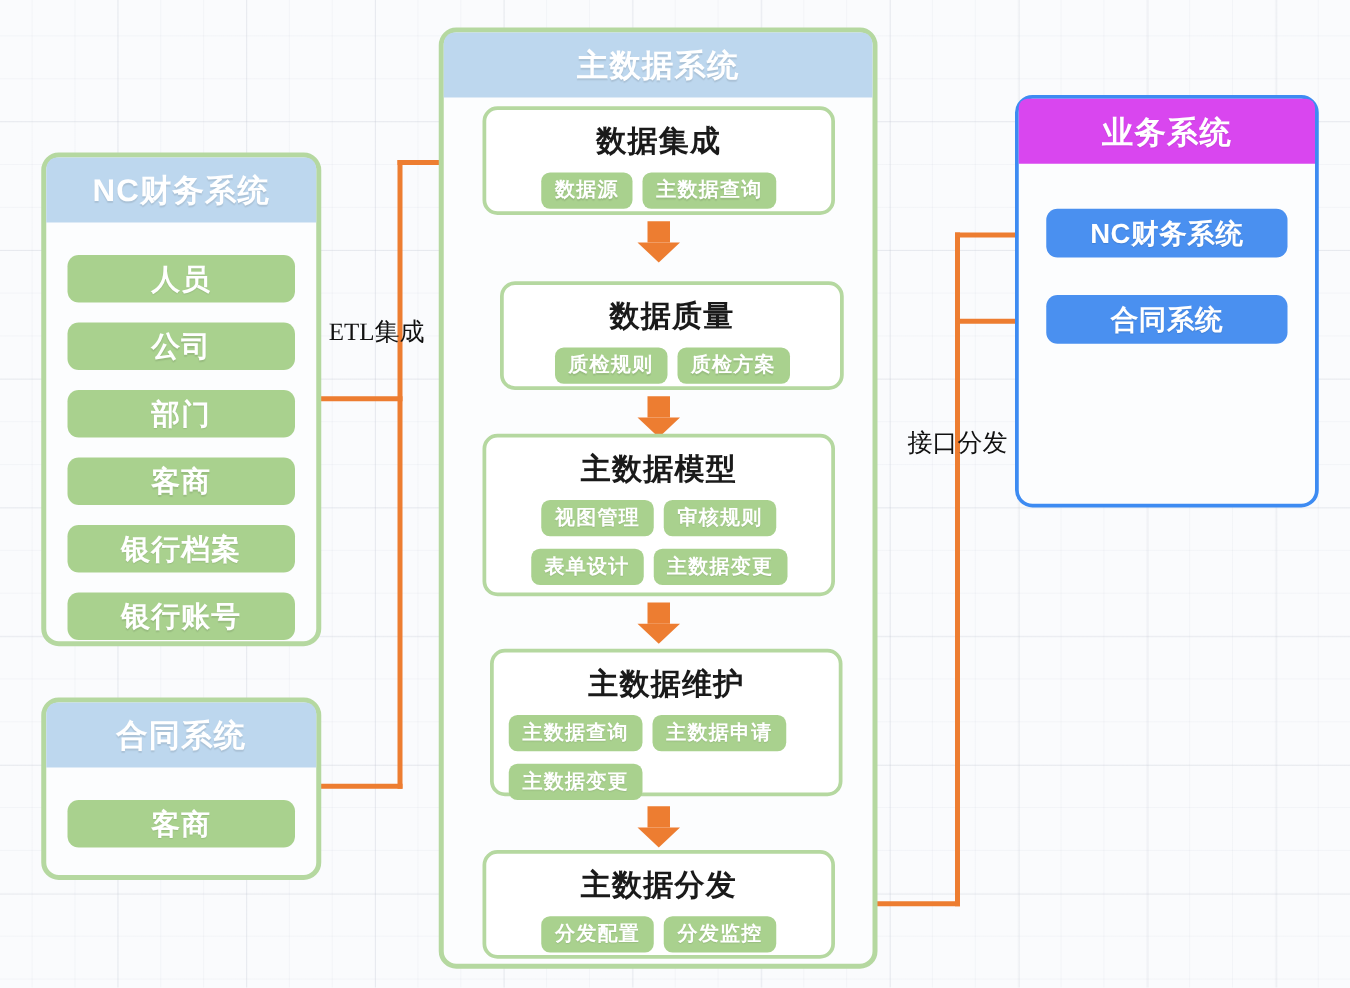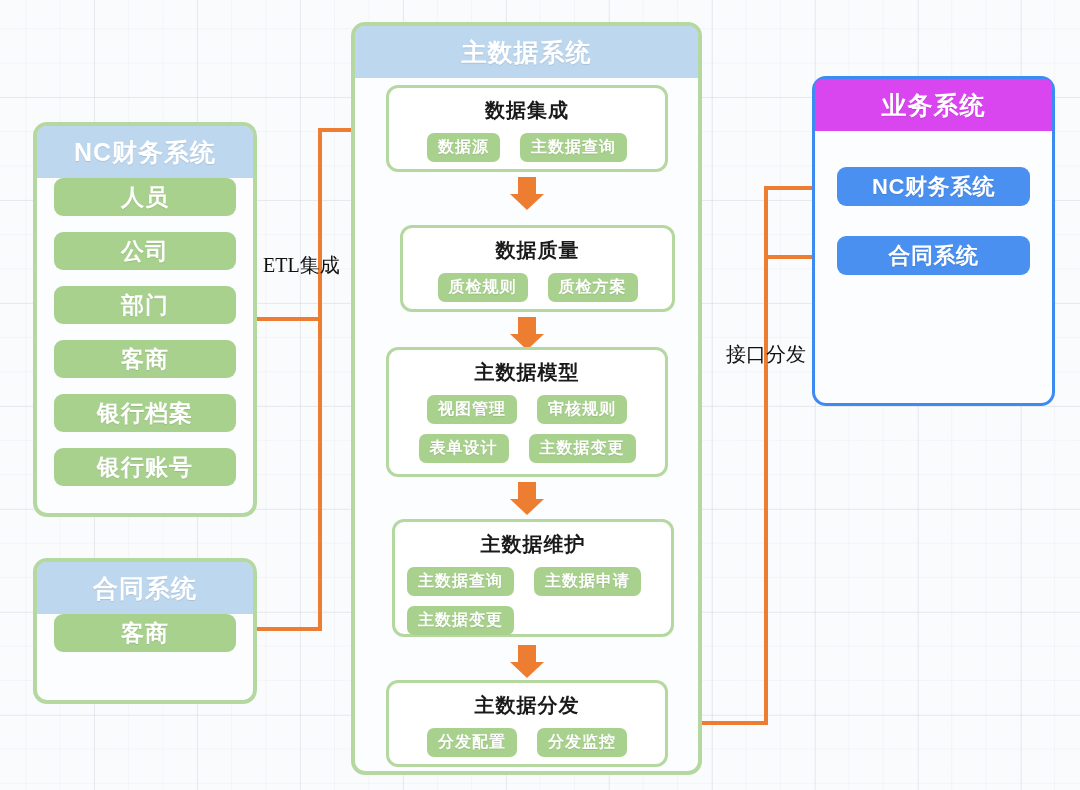--- a/index.html
+++ b/index.html
@@ -25,21 +25,21 @@
   .panel.green{border:4px solid #b5d8a0;}
   .panel.blue{border:3px solid #3d8bf2;}
   .panel-head{
     box-sizing:border-box;width:100%;height:52px;display:flex;align-items:center;
     justify-content:center;background:#bdd7ee;color:#ffffff;
     font-size:25px;font-weight:700;letter-spacing:1px;
     border-radius:9px 9px 0 0;
     text-shadow:0 1px 1px rgba(0,0,0,.10);
   }
   .panel.blue .panel-head{background:#d946ef;border-radius:7px 7px 0 0;}
-  .panel-body{padding:0 17px 10px 17px;}
+  .panel-body{padding:26px 17px 10px 17px;}
 
   
   .pill{
     box-sizing:border-box;display:flex;align-items:center;justify-content:center;
     background:#a9d18e;color:#ffffff;border-radius:9px;
     font-size:23px;font-weight:700;letter-spacing:1px;
     text-shadow:0 1px 1px rgba(0,0,0,.10);
   }
   .pill-lg{height:38px;margin-bottom:16px;}
   .pill-blue{
@@ -53,25 +53,25 @@
     padding:0 11px;white-space:nowrap;
   }
 
   
   .card{
     position:absolute;box-sizing:border-box;background:#ffffff;
     border:3px solid #b5d8a0;border-radius:12px;
     padding:7px 12px 11px 12px;
   }
   .card-title{
-    text-align:center;color:#1a1a1a;font-size:20px;font-weight:700;
+    text-align:center;color:#1a1a1a;font-size:24px;font-weight:700;
     letter-spacing:1px;margin:2px 0 9px 0;
     font-family:"Liberation Serif","DejaVu Serif",serif;
   }
-  .card-row{display:flex;flex-wrap:wrap;gap:10px 20px;justify-content:center;text-align:right;}
+  .card-row{display:flex;flex-wrap:wrap;gap:10px 8px;justify-content:center;text-align:right;}
   .card-row.left{justify-content:flex-start;}
 
   
   .hline{position:absolute;background:#ed7d31;height:4px;}
   .vline{position:absolute;background:#ed7d31;width:4px;}
   .arrow-right{
     position:absolute;width:0;height:0;
     border-top:9px solid transparent;border-bottom:9px solid transparent;
     border-left:14px solid #ed7d31;
   }

